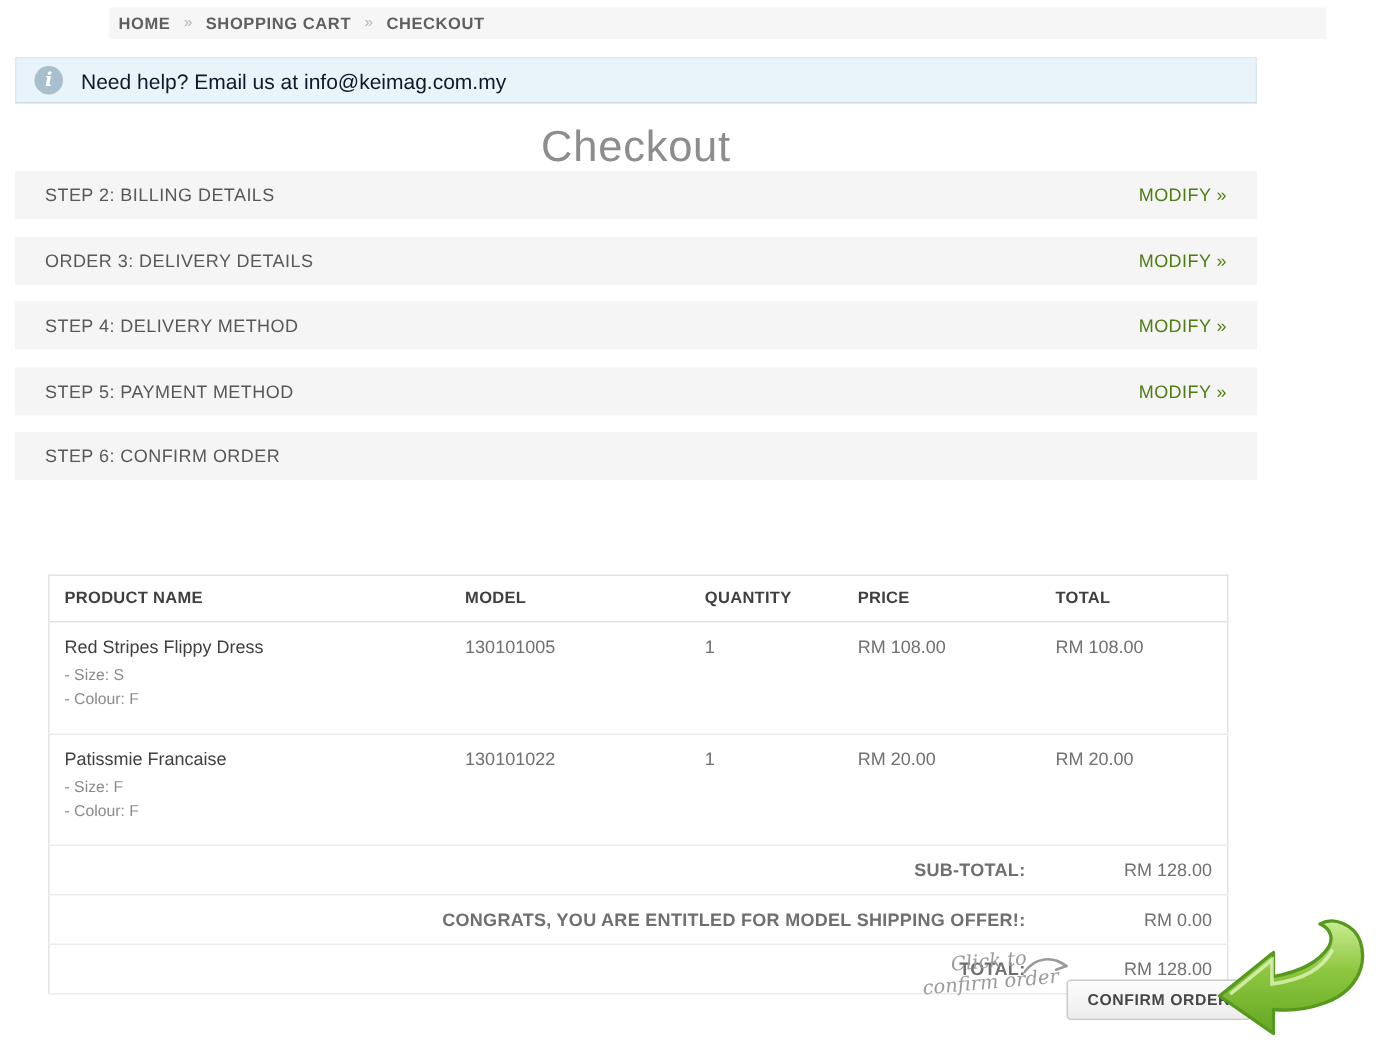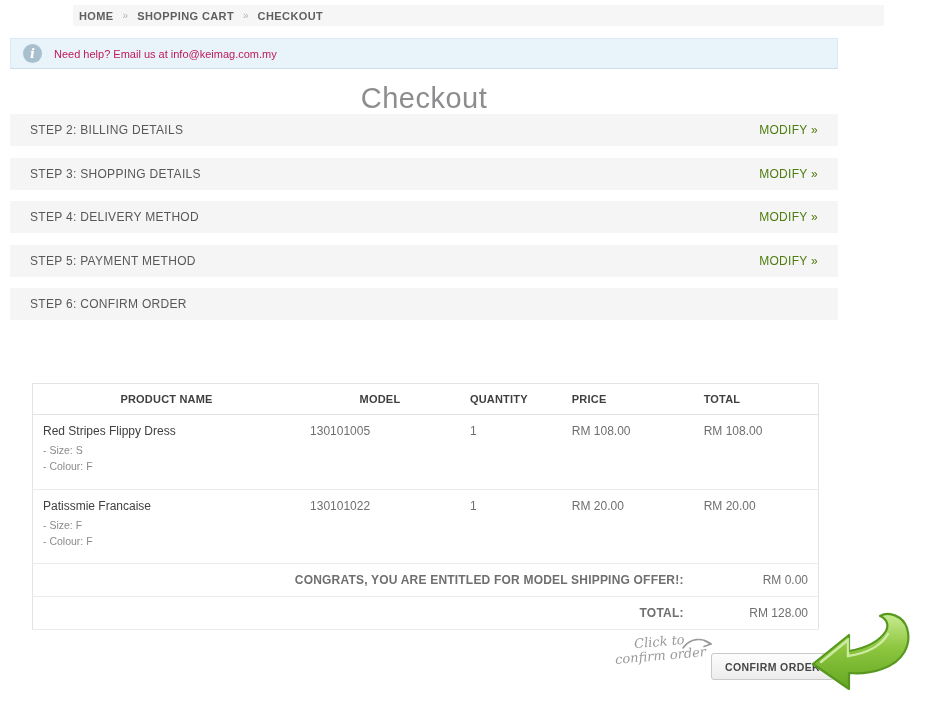--- a/index.html
+++ b/index.html
@@ -12,37 +12,37 @@
   .crumb{font-size:11px;font-weight:bold;color:#5f5f5f;letter-spacing:.4px;text-decoration:none;cursor:pointer;}
   .crumb-sep{font-size:10px;color:#b3b3b3;margin:0 9px;}
 
   
   .info-bar{position:absolute;left:10px;top:38px;width:828px;height:31px;background:#e9f3fa;
             border:1px solid #ddeaf2;border-bottom-color:#ccdde9;box-sizing:border-box;
             display:flex;align-items:center;}
   .info-icon{width:19px;height:19px;border-radius:50%;background:#a8bfcd;color:#fff;
              font-family:"DejaVu Serif", serif;font-style:italic;font-weight:bold;font-size:13px;
              display:flex;align-items:center;justify-content:center;margin:0 12px 0 12px;}
-  .info-text{font-size:11px;color:#be185d;}
+  .info-text{font-size:14px;color:#0f172a;}
 
   
   .page-title{position:absolute;left:10px;top:82px;width:828px;margin:0;text-align:center;
               font-size:29px;font-weight:normal;color:#8d8d8f;letter-spacing:.5px;}
 
   
   .steps{position:absolute;left:10px;top:114px;width:828px;}
   .step{height:32px;margin-bottom:11.5px;background:#f5f5f5;display:flex;align-items:center;
         justify-content:space-between;padding:0 20px;box-sizing:border-box;}
   .step-label{font-size:12px;color:#58585a;letter-spacing:.3px;}
   .modify-link{font-size:12px;color:#4d7c0f;text-decoration:none;letter-spacing:.3px;cursor:pointer;}
 
   
   .order-table{position:absolute;left:32px;top:383px;width:787px;border-collapse:collapse;
                background:#fff;border:1px solid #e3e3e3;}
-  .order-table th{font-size:11px;font-weight:bold;color:#3f3f41;text-align:center;
+  .order-table th{font-size:11px;font-weight:bold;color:#3f3f41;text-align:left;
                   padding:9px 10px;border-bottom:1px solid #e3e3e3;letter-spacing:.2px;}
   .order-table th.num, .order-table td.num{text-align:left;}
   .order-table td{font-size:12px;color:#6f6f6f;vertical-align:top;padding:9px 10px;
                   border-bottom:1px solid #ebebeb;}
   .prod-name{font-size:12px;color:#404040;margin-bottom:4px;}
   .prod-opt{font-size:10.5px;color:#8b8b8b;line-height:1.55;}
   .prod-row td{padding-bottom:14px;}
   .sum-label{font-size:11px;font-weight:bold;color:#3f3f41;text-align:right;padding:10px;letter-spacing:.2px;}
   .sum-value{font-size:12px;color:#6f6f6f;text-align:right;}
 
@@ -76,21 +76,21 @@
   </div>
 
   <h1 class="page-title">Checkout</h1>
 
   <div class="steps">
     <div class="step">
       <span class="step-label">STEP 2: BILLING DETAILS</span>
       <a class="modify-link">MODIFY »</a>
     </div>
     <div class="step">
-      <span class="step-label">STEP 3: SHOPPING DETAILS</span>
+      <span class="step-label">ORDER 3: DELIVERY DETAILS</span>
       <a class="modify-link">MODIFY »</a>
     </div>
     <div class="step">
       <span class="step-label">STEP 4: DELIVERY METHOD</span>
       <a class="modify-link">MODIFY »</a>
     </div>
     <div class="step">
       <span class="step-label">STEP 5: PAYMENT METHOD</span>
       <a class="modify-link">MODIFY »</a>
     </div>
@@ -133,20 +133,24 @@
           <div class="prod-name">Patissmie Francaise</div>
           <div class="prod-opt">- Size: F</div>
           <div class="prod-opt">- Colour: F</div>
         </td>
         <td>130101022</td>
         <td class="num">1</td>
         <td class="num">RM 20.00</td>
         <td class="num">RM 20.00</td>
       </tr>
       <tr>
+        <td class="sum-label" colspan="4">SUB-TOTAL:</td>
+        <td class="sum-value">RM 128.00</td>
+      </tr>
+      <tr>
         <td class="sum-label" colspan="4">CONGRATS, YOU ARE ENTITLED FOR MODEL SHIPPING OFFER!:</td>
         <td class="sum-value">RM 0.00</td>
       </tr>
       <tr>
         <td class="sum-label" colspan="4">TOTAL:</td>
         <td class="sum-value">RM 128.00</td>
       </tr>
     </tbody>
   </table>
 

